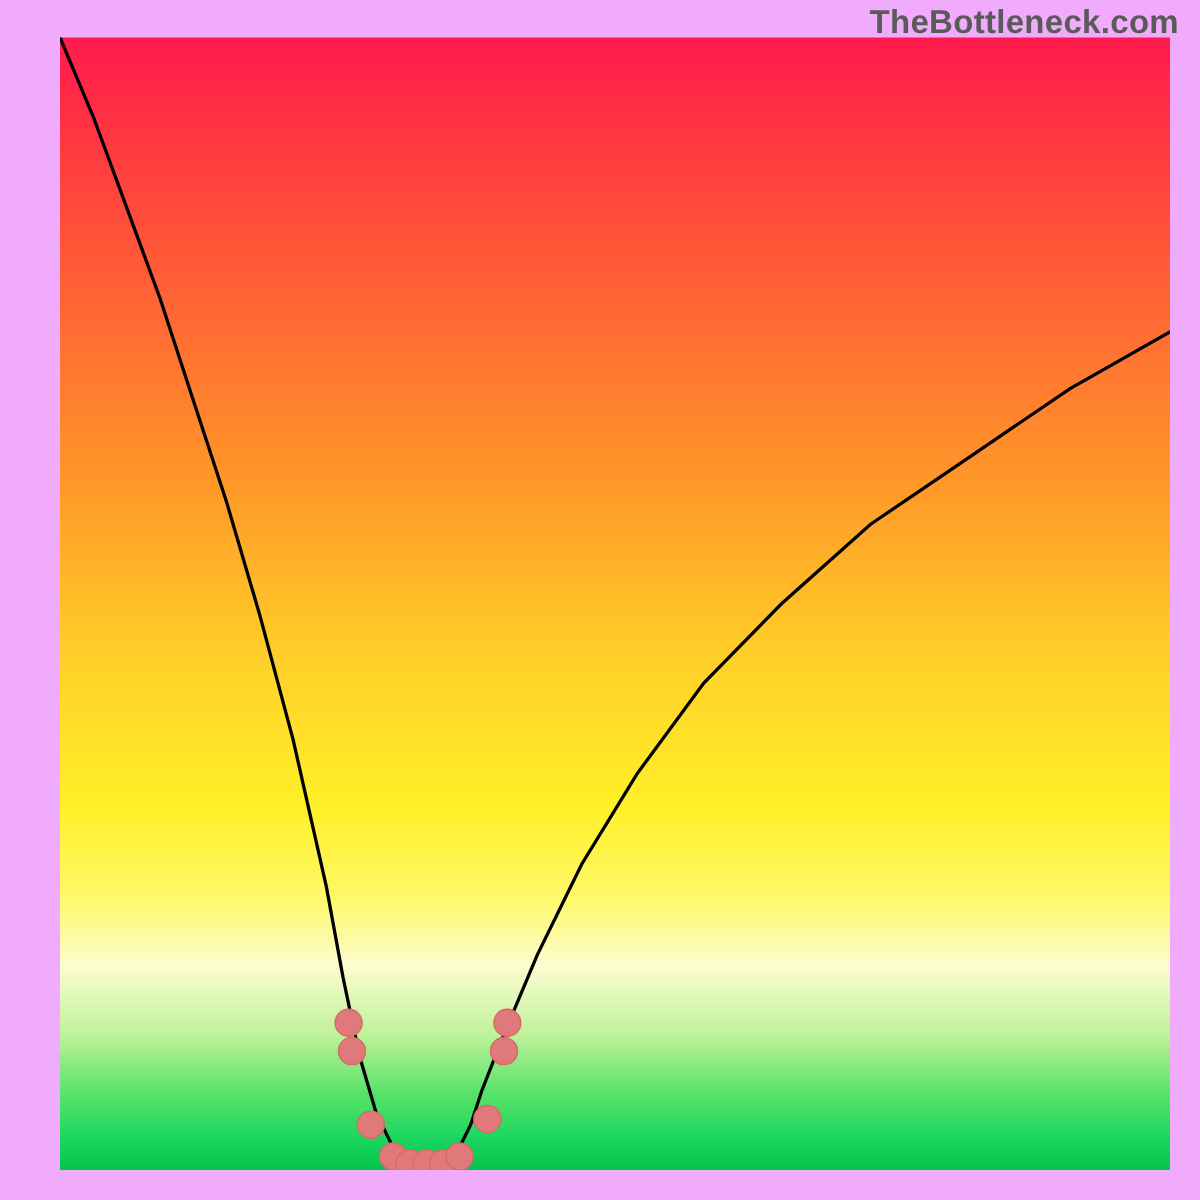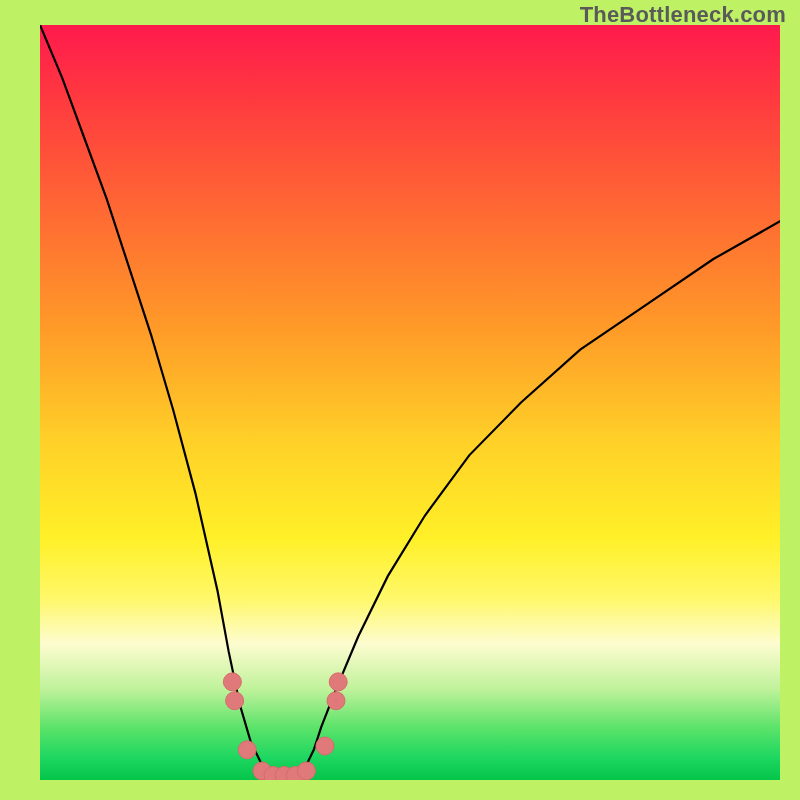--- a/index.html
+++ b/index.html
@@ -9,21 +9,21 @@
     height: 800px;
     background: #000;
     overflow: hidden;
   }
   .frame {
     position: absolute;
     left: 0;
     top: 0;
     width: 800px;
     height: 800px;
-    background: #bef264;
+    background: #f0abfc;
   }
   .plot {
     position: absolute;
     left: 40px;
     top: 25px;
     width: 740px;
     height: 755px;
     background: linear-gradient(to bottom,
       #ff1a4d 0%,
       #ff3a3f 10%,

